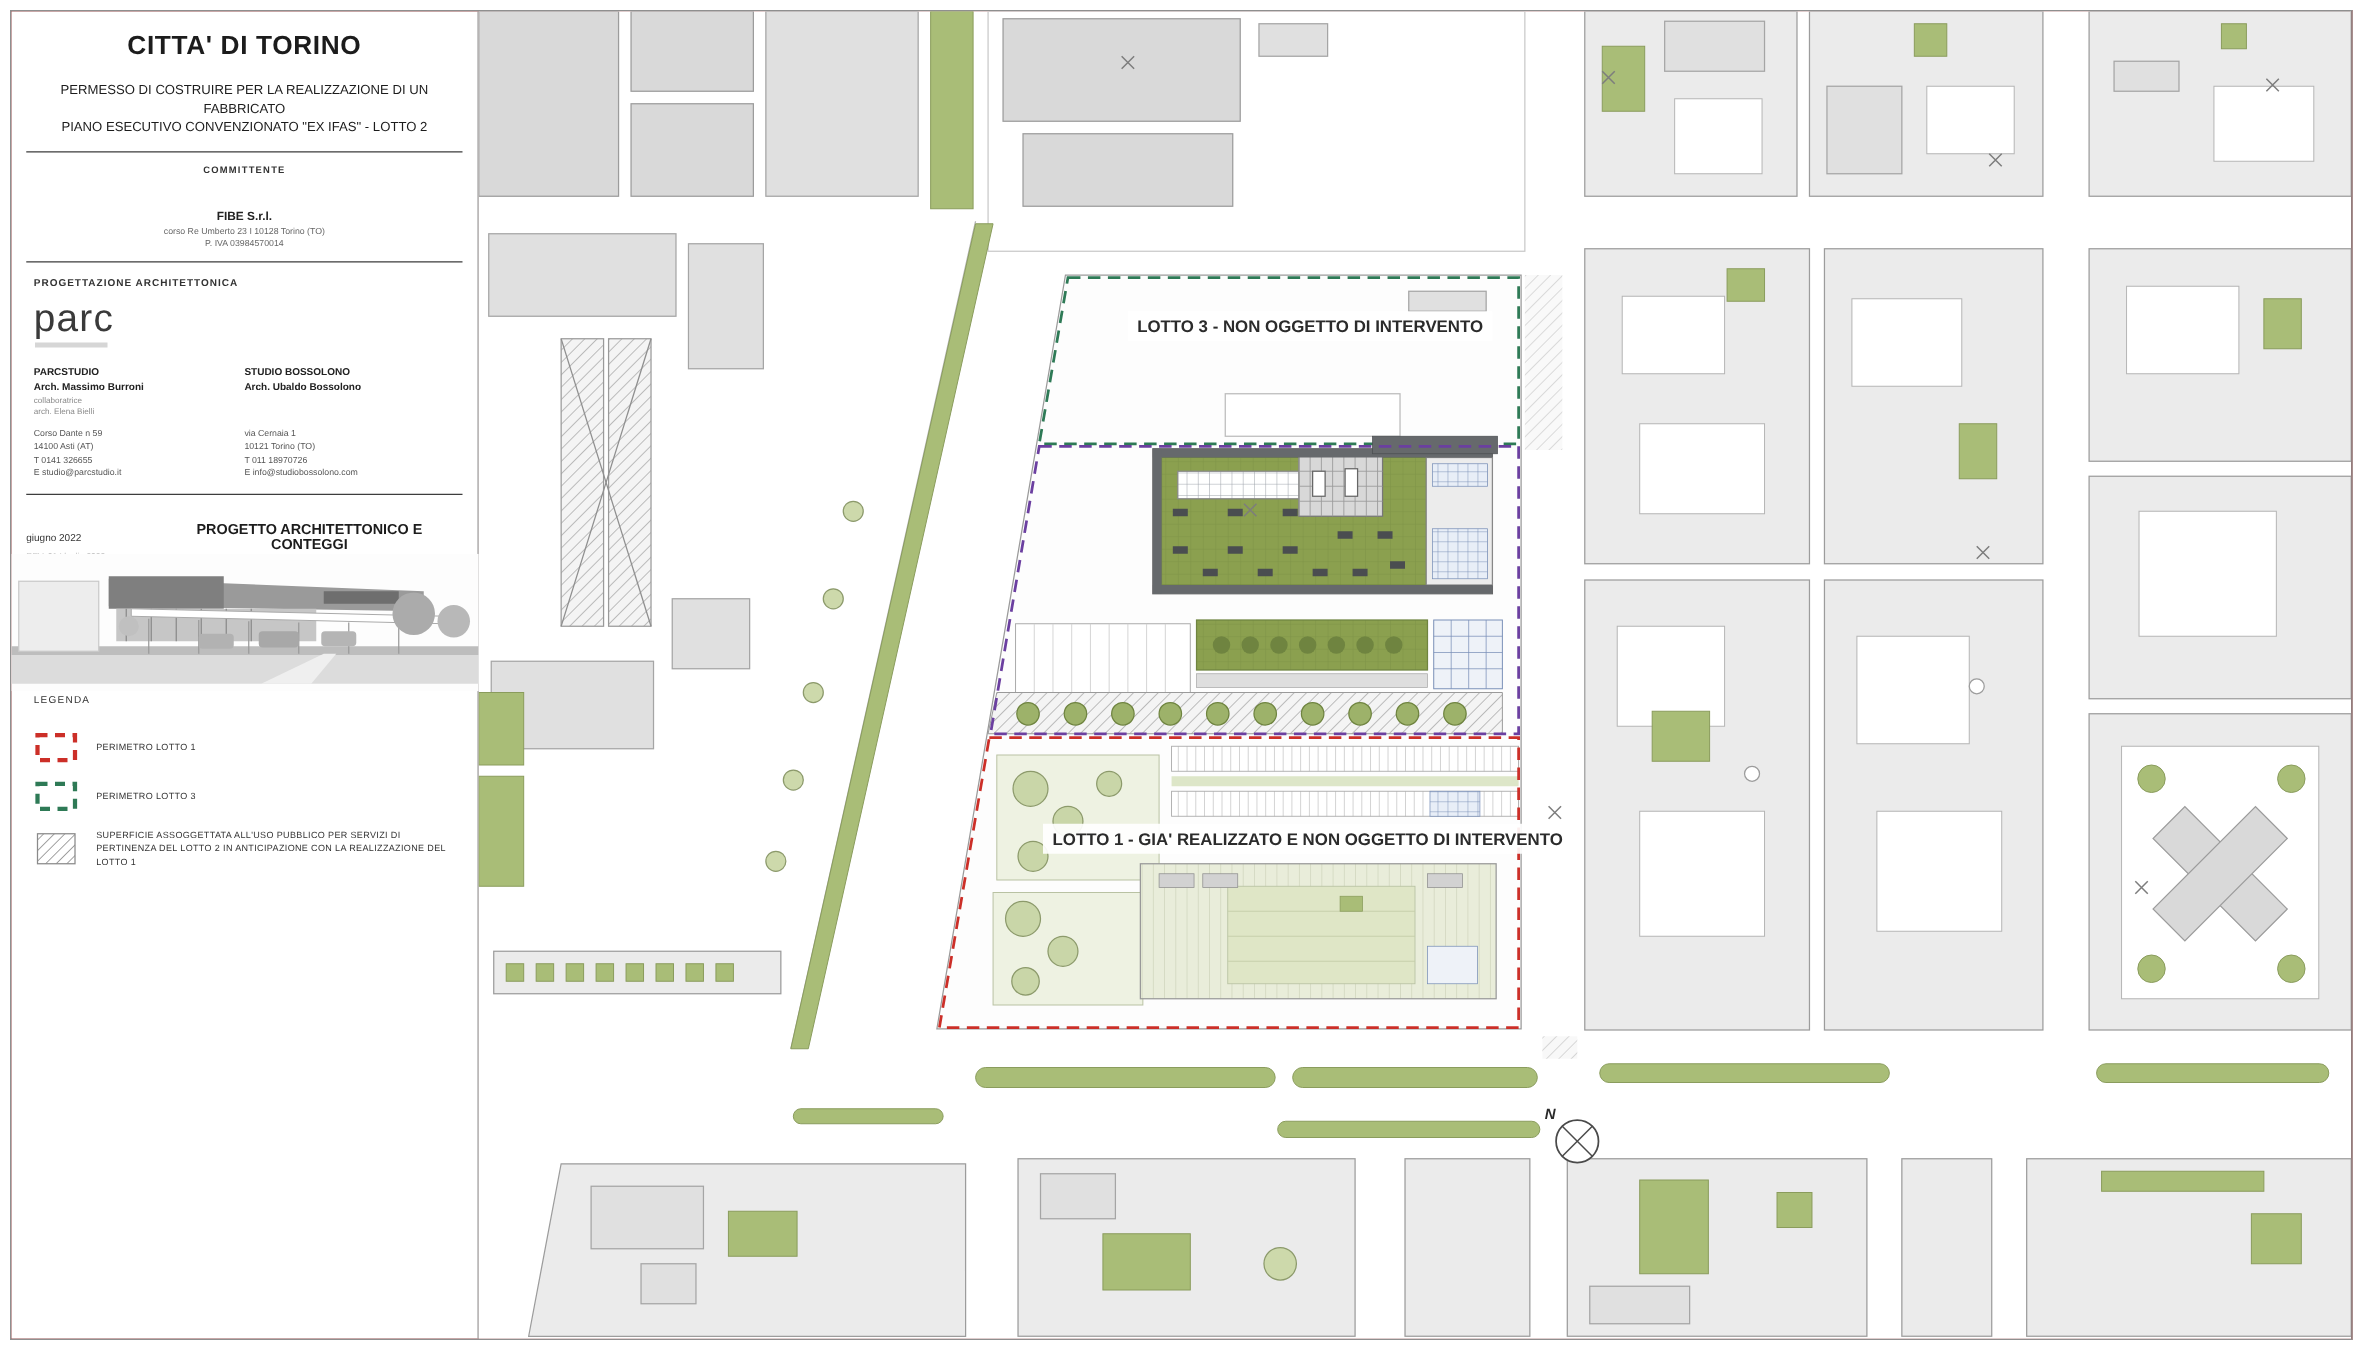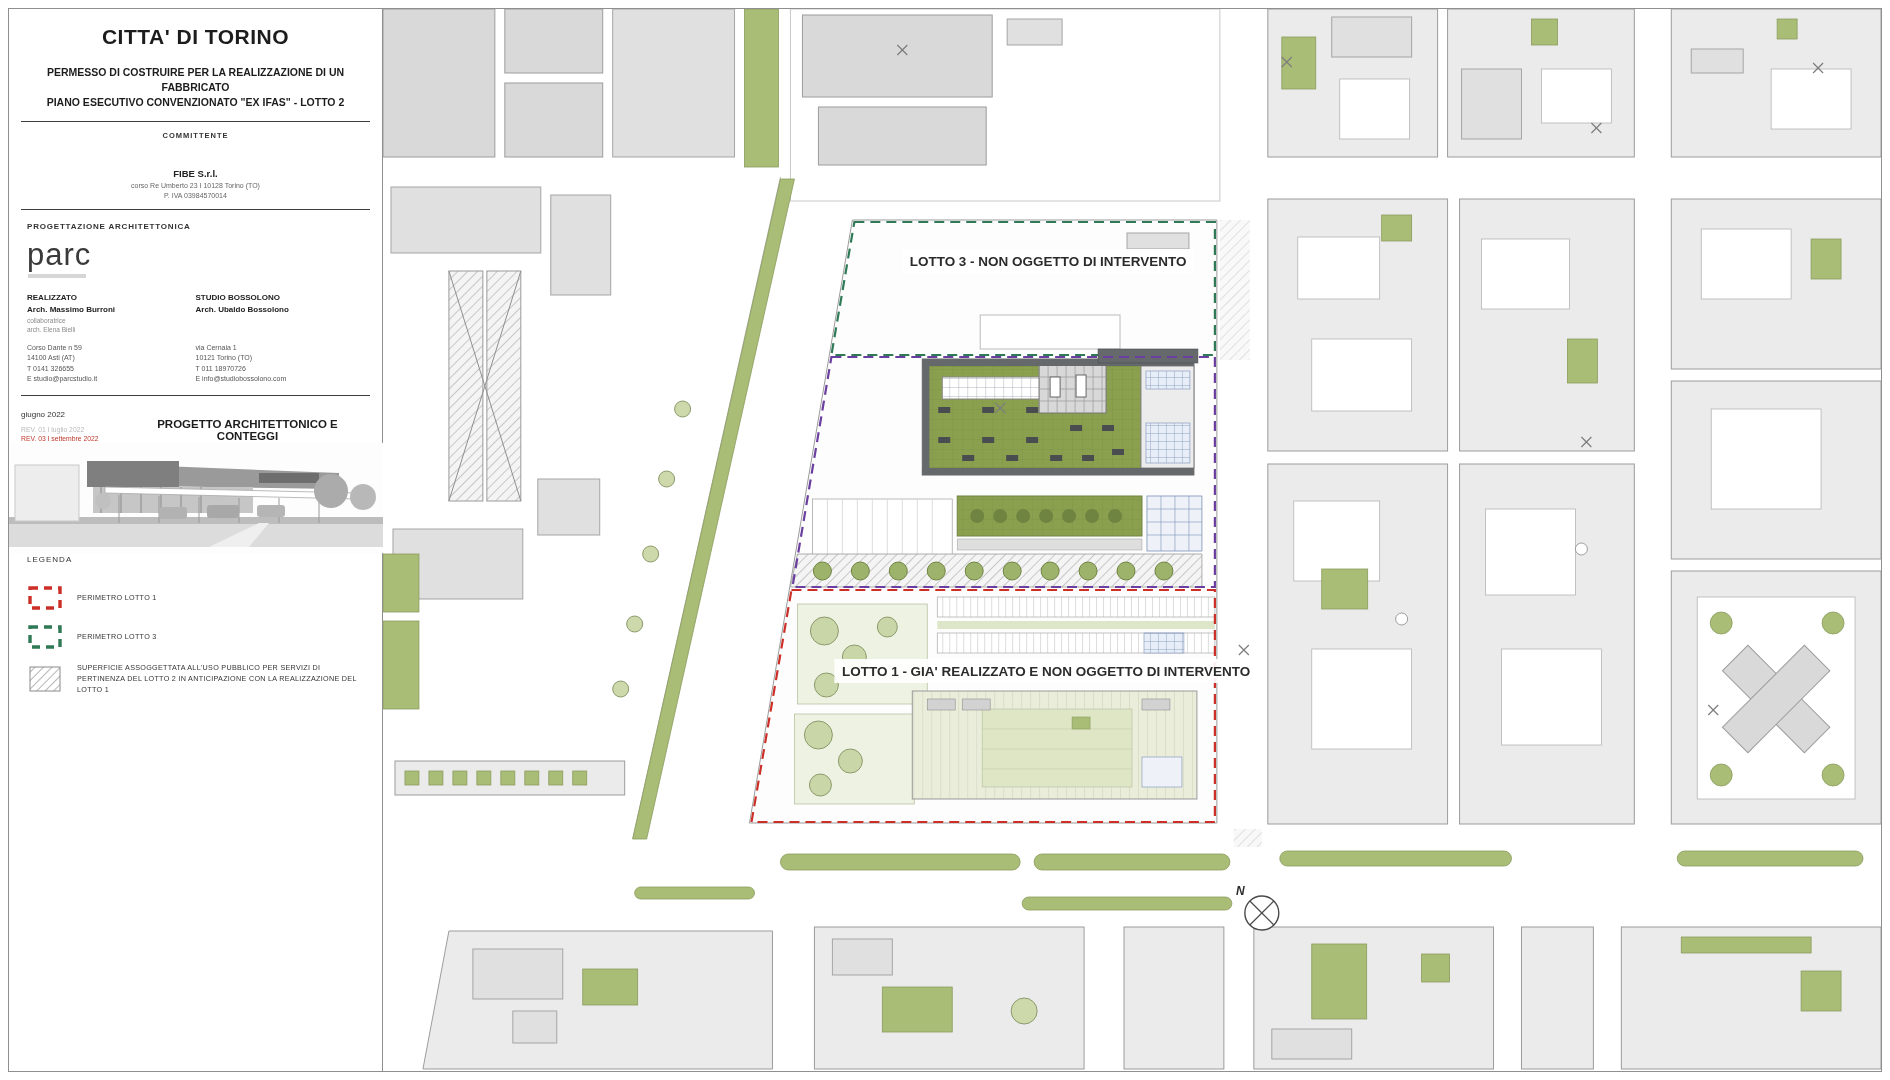--- a/index.html
+++ b/index.html
@@ -2,36 +2,36 @@
 <html><head>
 <meta charset="utf-8">
 <style>
   * { margin:0; padding:0; box-sizing:border-box; }
   html,body { width:1890px; height:1080px; background:#fff; font-family:"Liberation Sans", sans-serif; color:#222; }
   .sheet { position:absolute; inset:8px; border:1px solid #8f8f8f; display:flex; background:#7f1d1d; overflow:hidden; }
 
   
   .titleblock { width:374px; flex:0 0 374px; border-right:1px solid #8f8f8f; position:relative; background:#fff; }
   .tb-city { text-align:center; font-size:21px; font-weight:bold; letter-spacing:.5px; margin-top:16px; color:#1c1c1c; }
-  .tb-permit { margin-top:16px; text-align:center; font-size:10.5px; font-weight:bold; line-height:1.45; color:#1c1c1c; padding:0 20px; }
+  .tb-permit { margin-top:16px; text-align:center; font-size:10.5px; font-weight:normal; line-height:1.45; color:#1c1c1c; padding:0 20px; }
   .hr { border-top:1.2px solid #3d3d3d; margin:10px 12px 0 12px; }
   .tb-sec-label { text-align:center; font-size:7.5px; font-weight:bold; letter-spacing:1px; margin-top:9px; color:#333; }
   .tb-client-name { text-align:center; font-size:9.5px; font-weight:bold; margin-top:28px; }
   .tb-client-line { text-align:center; font-size:7px; color:#666; margin-top:3px; }
   .tb-left-label { font-size:8px; font-weight:bold; letter-spacing:.8px; margin:12px 0 0 18px; color:#333; }
   .tb-logo { font-size:31px; font-weight:300; letter-spacing:1px; color:#3a3a3a; margin:8px 0 0 18px; line-height:1; }
   .tb-logo-sub { width:58px; height:4px; background:#d6d6d6; margin:4px 0 0 19px; }
   .tb-studios { display:flex; margin:14px 18px 0 18px; }
   .tb-col { width:50%; font-size:7px; color:#555; line-height:1.5; }
   .tb-col .b { font-size:8px; font-weight:bold; color:#222; line-height:1.5; }
   .tb-col .tiny { font-size:6.5px; color:#8a8a8a; line-height:1.4; }
   .tb-col .gap { height:9px; }
   .tb-issue { display:flex; margin:10px 12px 0 12px; }
   .tb-issue-left { width:104px; }
-  .tb-date { font-size:8px; color:#333; margin-top:4px; }
+  .tb-date { font-size:8px; color:#333; margin-top:20px; }
   .tb-rev-old { font-size:6.8px; color:#b9b9b9; margin-top:7px; }
   .tb-rev-new { font-size:6.8px; color:#c0392b; margin-top:2px; }
   .tb-issue-right { flex:1; }
   .tb-proj { text-align:center; font-size:11.5px; font-weight:bold; margin-top:12px; color:#1c1c1c; }
   .tb-draw { text-align:right; font-size:8.5px; color:#444; margin-top:11px; }
   .tb-stamp-row { position:relative; margin:12px 12px 0 12px; height:52px; }
   .tb-stamp-box { position:absolute; left:0; top:0; right:0; height:38px; background:#e2e2e2; }
   .tb-stamp-text { position:absolute; left:13px; top:15px; font-size:8px; color:#b5453f; letter-spacing:.5px; }
   .tb-sheetnum { position:absolute; right:10px; top:2px; font-size:29px; font-weight:400; color:#1a1a1a; }
   .tb-scale { position:absolute; right:2px; top:44px; font-size:7px; color:#555; }
@@ -67,21 +67,21 @@
     <div class="tb-sec-label">COMMITTENTE</div>
     <div class="tb-client-name">FIBE S.r.l.</div>
     <div class="tb-client-line">corso Re Umberto 23 I 10128 Torino (TO)</div>
     <div class="tb-client-line">P. IVA 03984570014</div>
     <div class="hr"></div>
     <div class="tb-left-label">PROGETTAZIONE ARCHITETTONICA</div>
     <div class="tb-logo">parc</div>
     <div class="tb-logo-sub"></div>
     <div class="tb-studios">
       <div class="tb-col">
-        <div class="b">REALIZZATO</div>
+        <div class="b">PARCSTUDIO</div>
         <div class="b">Arch. Massimo Burroni</div>
         <div class="tiny">collaboratrice</div>
         <div class="tiny">arch. Elena Bielli</div>
         <div class="gap"></div>
         <div>Corso Dante n 59</div>
         <div>14100 Asti (AT)</div>
         <div>T 0141 326655</div>
         <div>E studio@parcstudio.it</div>
       </div>
       <div class="tb-col">

